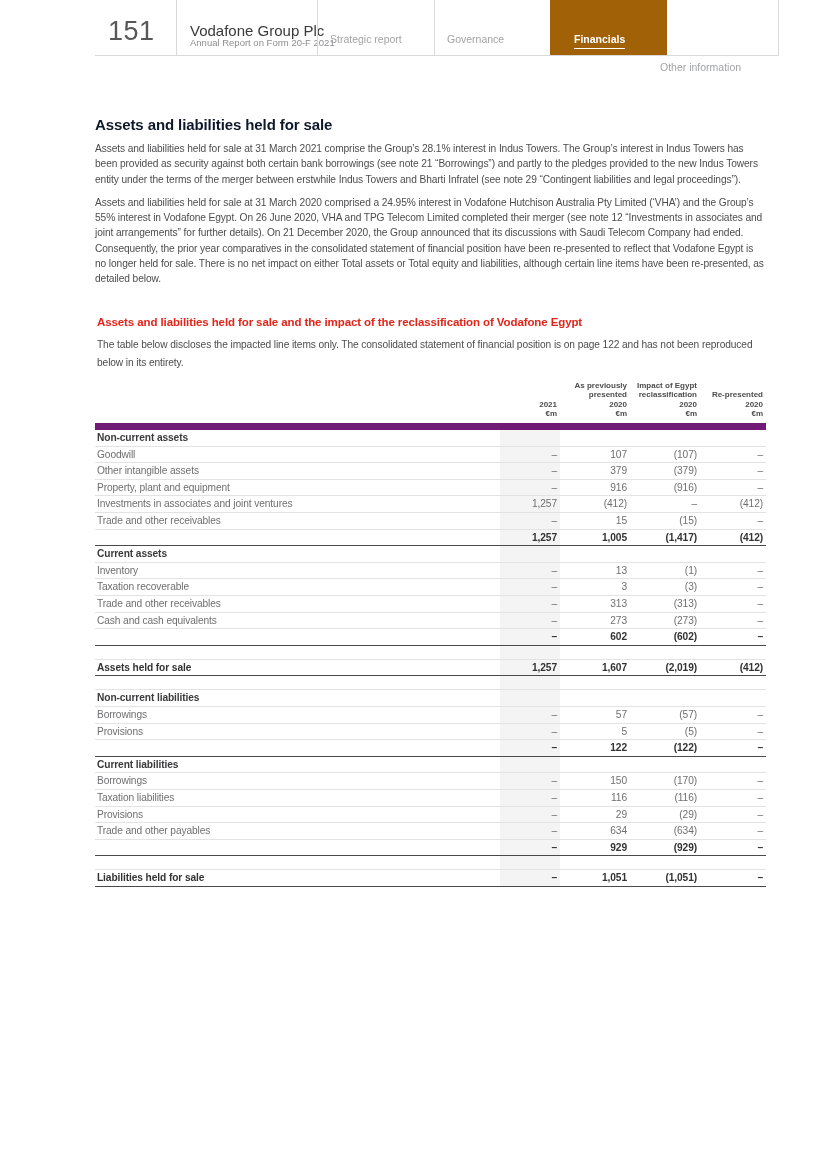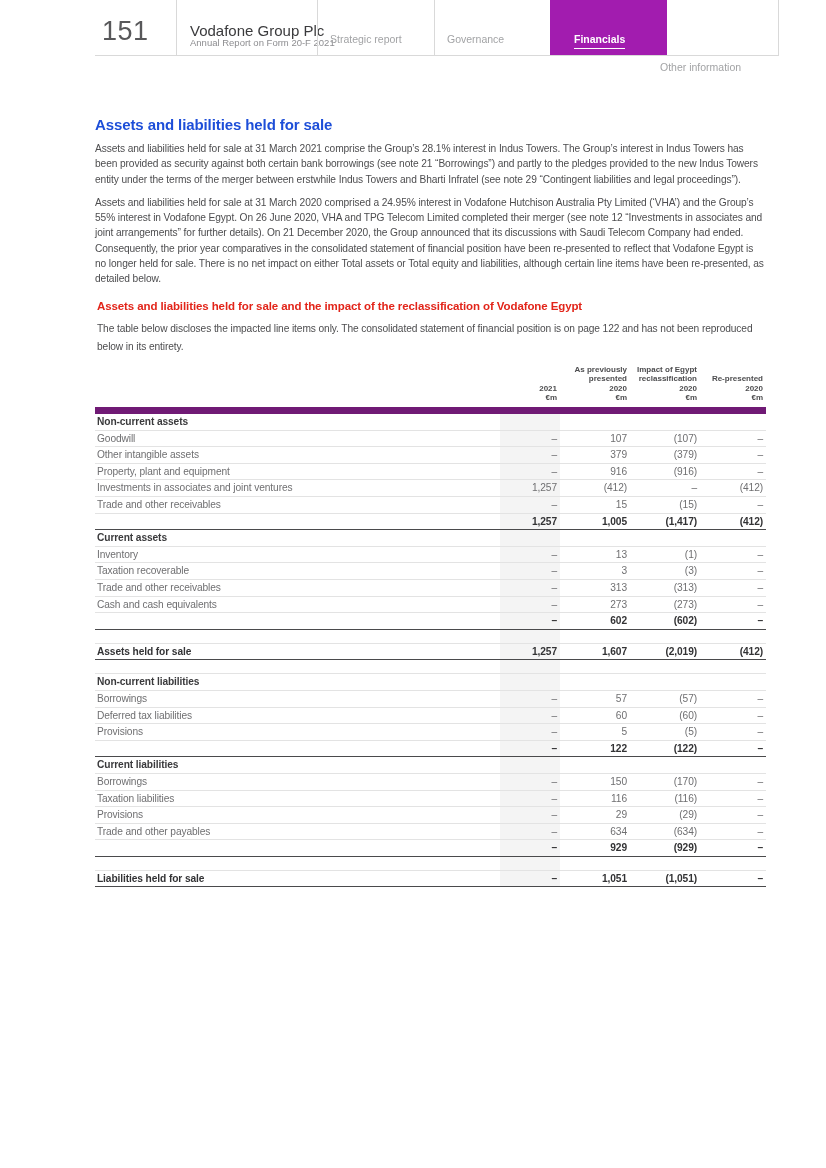--- a/index.html
+++ b/index.html
@@ -9,56 +9,56 @@
     position:relative; width:826px; height:1168px; background:#ffffff;
     overflow:hidden;
   }
 
   
   .report-header {
     position:absolute; left:95px; top:0; width:683px; height:56px;
     border-bottom:1px solid #d9d9d9;
   }
   .page-number {
-    position:absolute; left:7px; top:16px;
+    position:absolute; left:13px; top:16px;
     font-size:27px; color:#58585a; letter-spacing:0.5px;
   }
   .vsep { position:absolute; top:0; height:56px; width:1px; background:#d9d9d9; }
   .vsep.s1 { left:81px; } .vsep.s2 { left:222px; } .vsep.s3 { left:339px; }
   .vsep.s4 { left:455px; } .vsep.s5 { left:683px; }
   .brand { position:absolute; left:95px; top:25px; }
   .brand-company { font-size:15px; font-weight:normal; color:#3a3a3c; line-height:11px; }
   .brand-report  { font-size:9.5px; color:#8d8d90; line-height:11px; margin-top:1px; }
   .tabs { position:absolute; left:222px; top:0; width:461px; height:56px; }
   .tab {
     position:absolute; top:0; height:56px; padding:33px 0 0 13px;
     font-size:10.5px; color:#a2a3a5; cursor:pointer;
   }
   .tab.t0 { left:0;    width:117px; }
   .tab.t1 { left:117px; width:112px; }
   .tab.t2 { left:233px; width:117px; }
   .tab.t3 { left:330px; width:111px;margin-top:28px; }
-  .tab.active { background:#a21caf; height:55px;padding-left:24px; }
+  .tab.active { background:#a16207; height:55px;padding-left:24px; }
   .tab.active .tab-label {
     color:#ffffff; font-weight:bold; display:inline-block;
     padding-bottom:3px; border-bottom:1px solid #ffffff;
   }
 
   
   .main { position:absolute; left:95px; top:57px; width:671px; }
   .page-title {
-    margin-top:59px; color:#1d4ed8; font-size:15px; font-weight:bold;
+    margin-top:59px; color:#0f172a; font-size:15px; font-weight:bold;
     letter-spacing:-0.1px;
   }
   .body-paragraph {
     margin-top:8px; font-size:10.2px; line-height:15.3px; color:#4d4d4f;
     letter-spacing:-0.1px;
   }
   .section-subheading {
-    margin-top:13px; padding-left:2px; color:#e2251a;
+    margin-top:29px; padding-left:2px; color:#e2251a;
     font-size:11.5px; font-weight:bold; letter-spacing:-0.1px;
   }
   .table-note {
     margin-top:8px; padding-left:2px; max-width:660px;
     font-size:10.2px; line-height:18px; color:#4d4d4f; letter-spacing:-0.1px;
   }
 
   
   table.fin-table {
     width:671px; margin-top:9px; border-collapse:collapse; table-layout:fixed;
@@ -274,27 +274,20 @@
             <td class="num c4"></td>
           </tr>
           <tr class="row-data">
             <td class="label">Borrowings</td>
             <td class="num c1">–</td>
             <td class="num c2">57</td>
             <td class="num c3">(57)</td>
             <td class="num c4">–</td>
           </tr>
           <tr class="row-data">
-            <td class="label">Deferred tax liabilities</td>
-            <td class="num c1">–</td>
-            <td class="num c2">60</td>
-            <td class="num c3">(60)</td>
-            <td class="num c4">–</td>
-          </tr>
-          <tr class="row-data">
             <td class="label">Provisions</td>
             <td class="num c1">–</td>
             <td class="num c2">5</td>
             <td class="num c3">(5)</td>
             <td class="num c4">–</td>
           </tr>
           <tr class="row-subtotal">
             <td class="label"></td>
             <td class="num c1">–</td>
             <td class="num c2">122</td>

